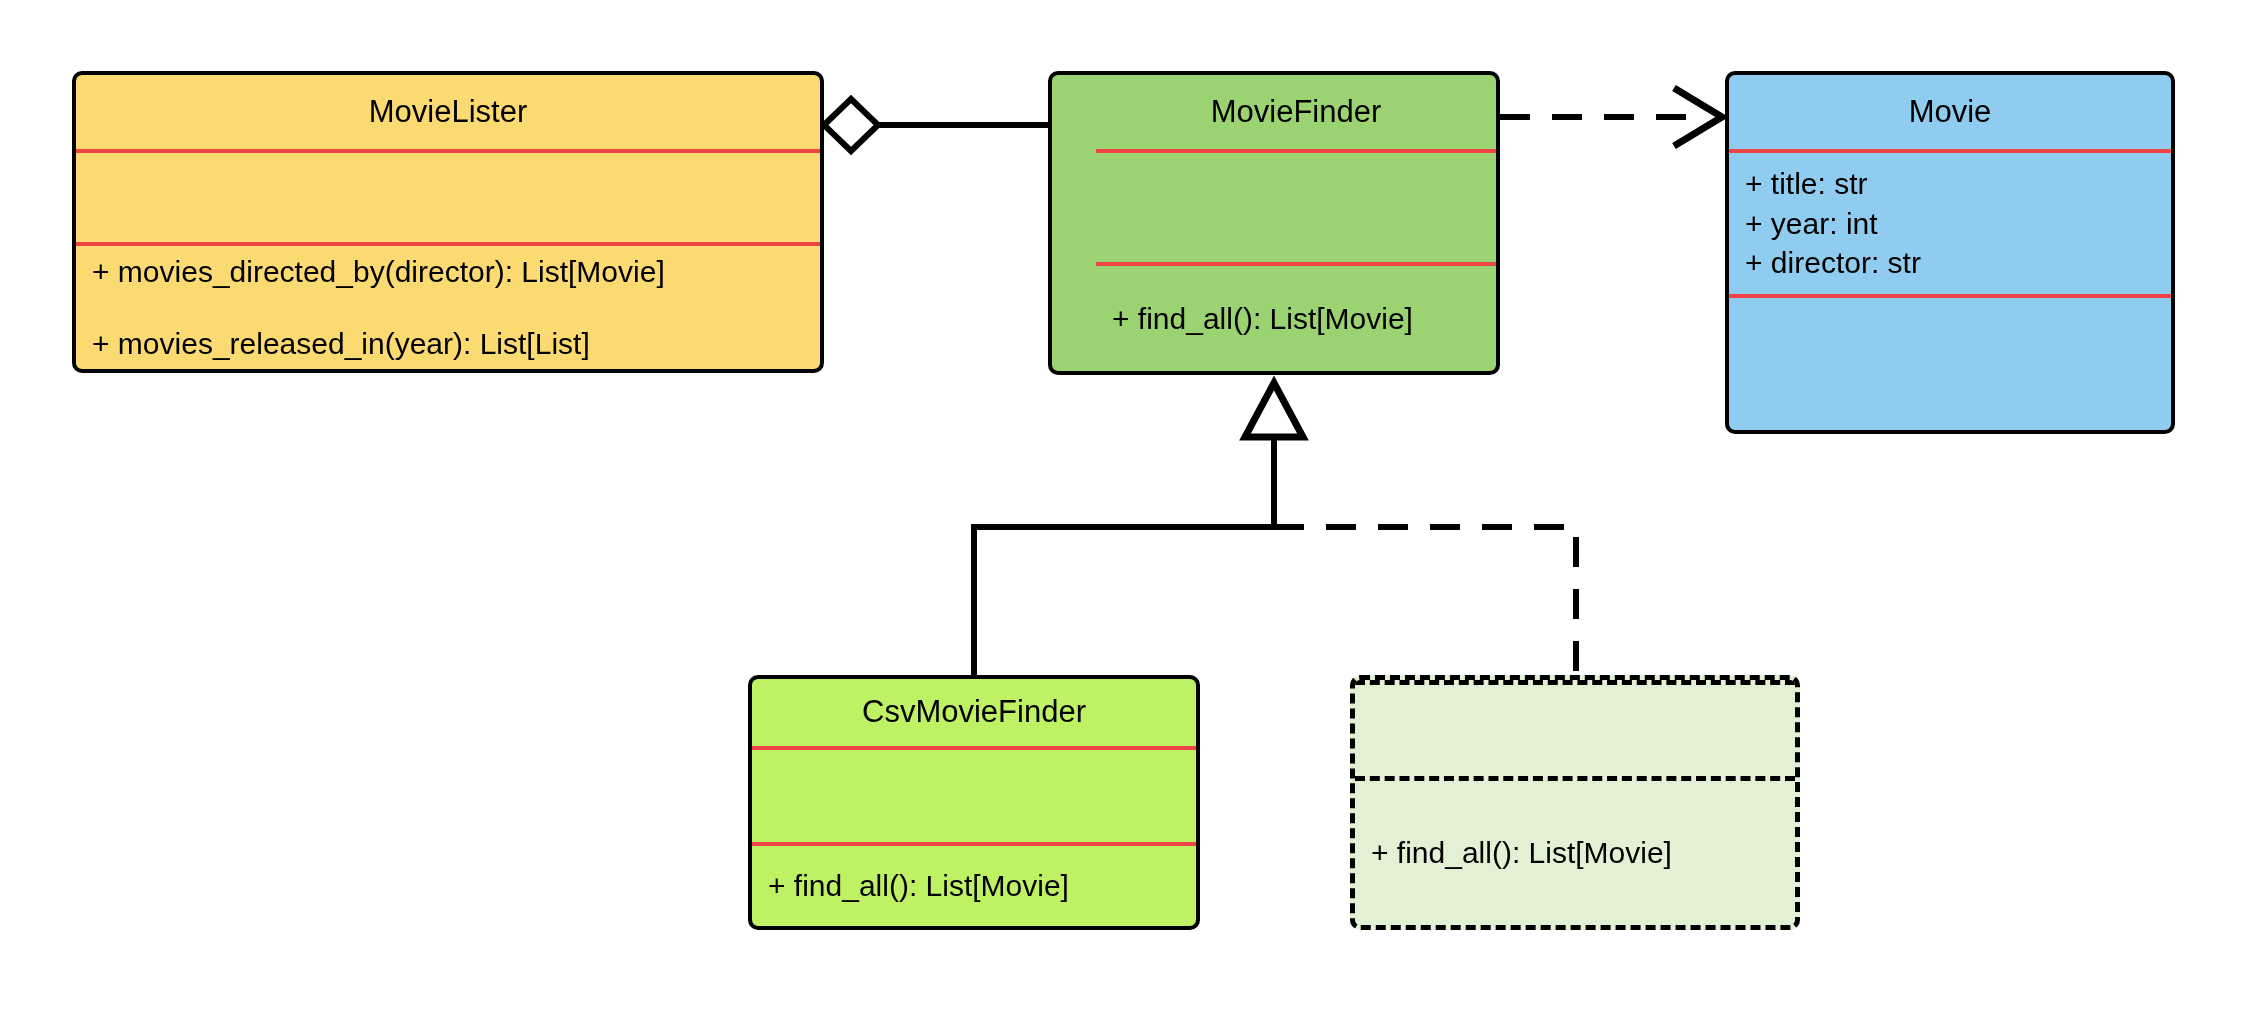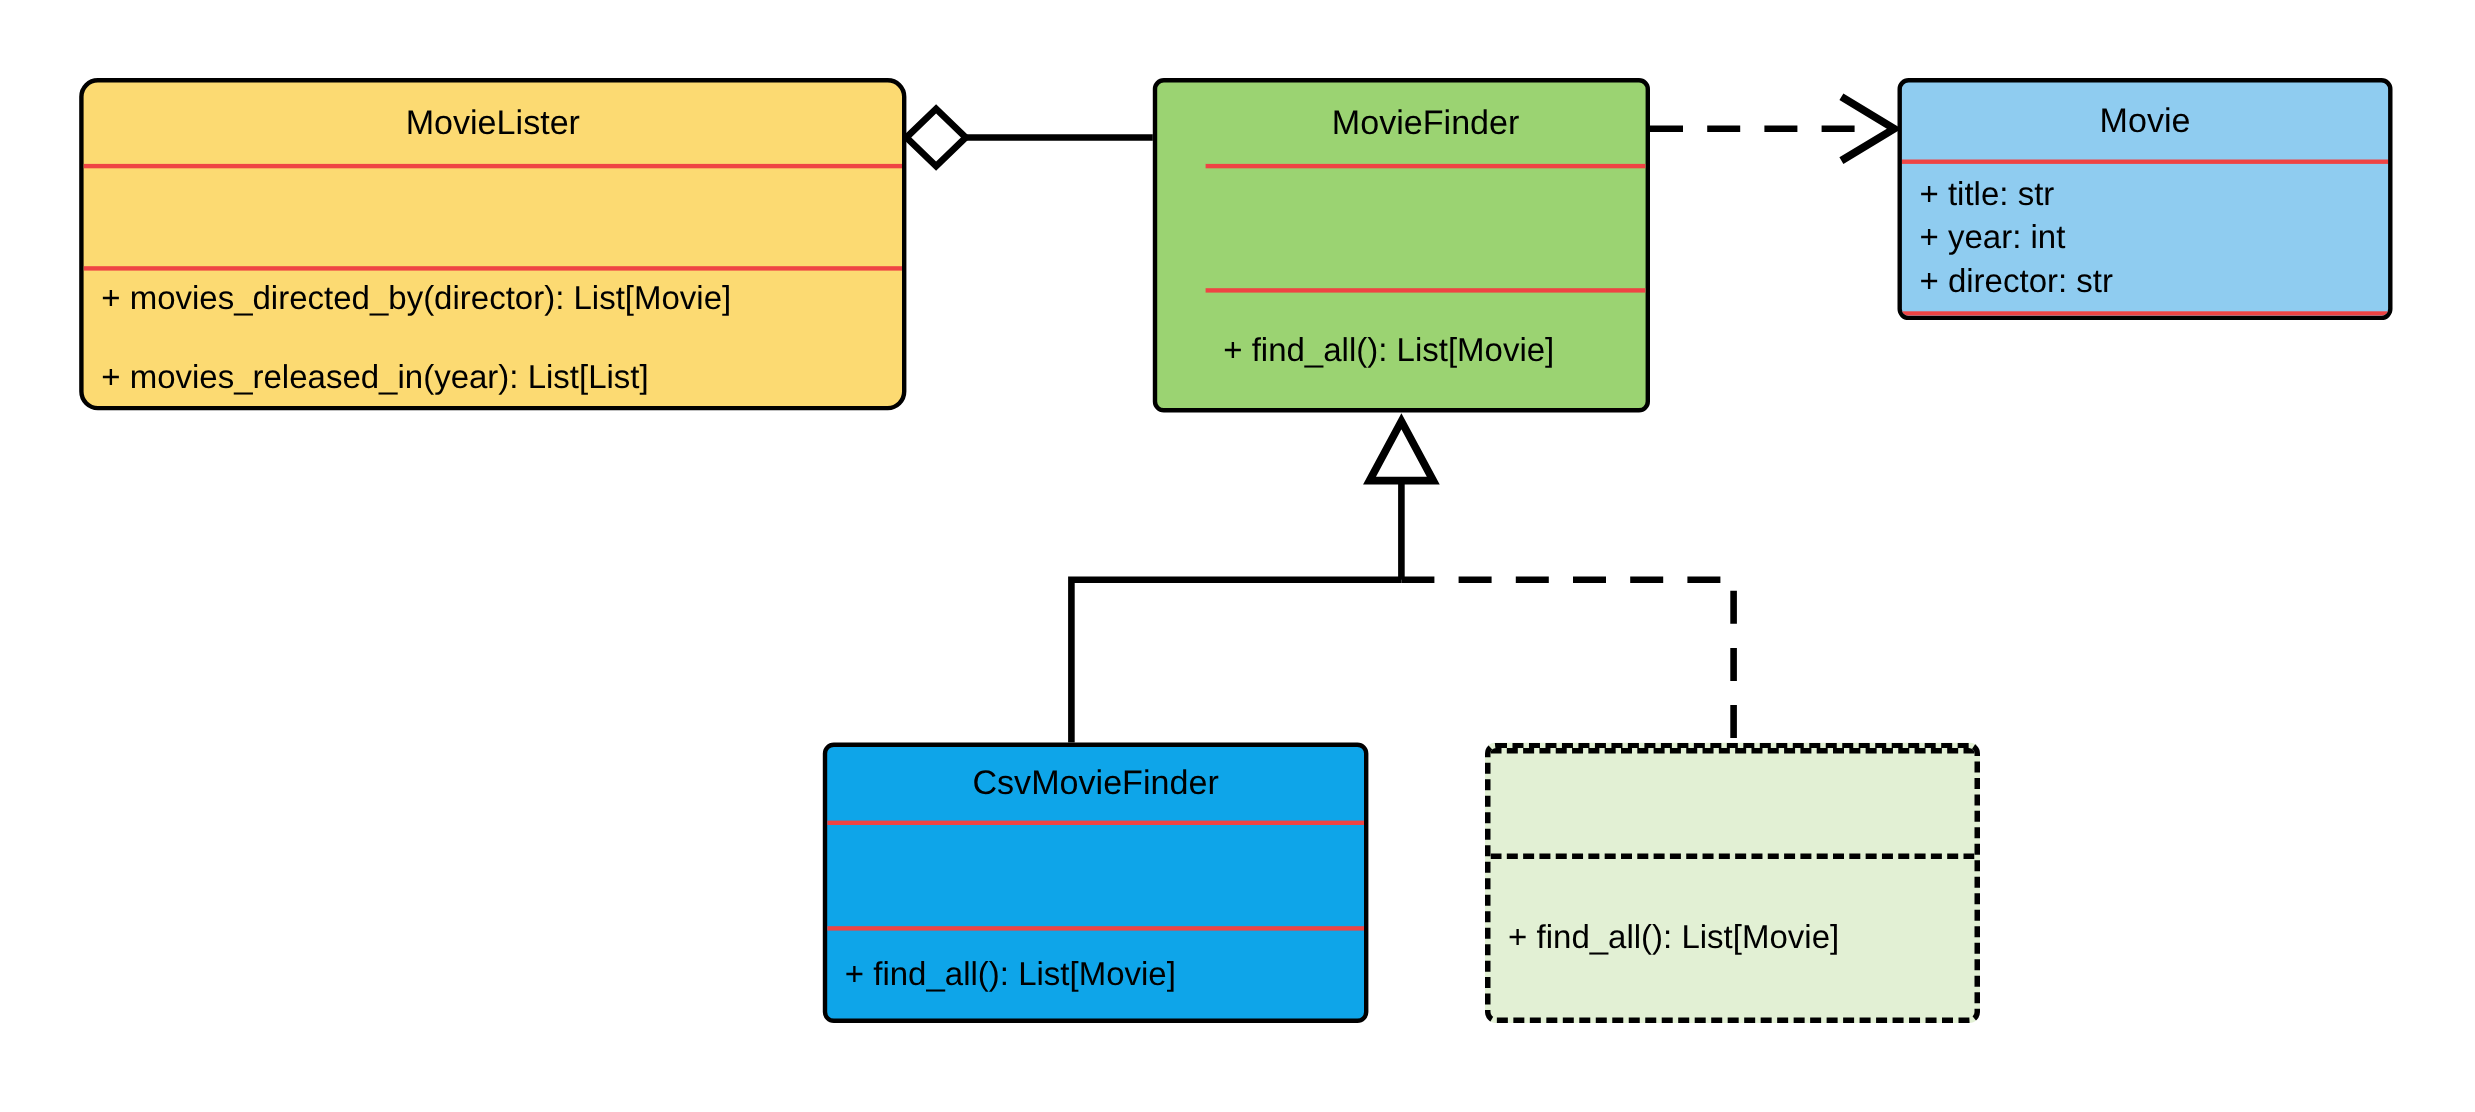--- a/index.html
+++ b/index.html
@@ -89,54 +89,54 @@
 
     
     <g>
       <polygon points="1274,383 1303,437 1245,437" fill="#ffffff" stroke="#000000" stroke-width="7" stroke-linejoin="miter"></polygon>
       <line x1="1274" y1="437" x2="1274" y2="527" stroke="#000000" stroke-width="6"></line>
       <polyline points="1274,527 974,527 974,675" fill="none" stroke="#000000" stroke-width="6" stroke-linejoin="miter"></polyline>
       <polyline points="1274,527 1576,527 1576,675" fill="none" stroke="#000000" stroke-width="6" stroke-dasharray="30 22" stroke-linejoin="miter"></polyline>
     </g>
   </svg>
 
-  <div class="uml-class" style="left:72px; top:71px; width:752px; height:302px; background:#fcda72;border-radius:17px;">
+  <div class="uml-class" style="left:72px; top:71px; width:752px; height:302px; background:#fcda72;">
     <div class="compartment name-compartment" style="height:74px;">
       <span class="class-title">MovieLister</span>
     </div>
     <div class="compartment divided" style="height:93px;"></div>
     <div class="compartment divided" style="flex:1;gap:32px;">
       <div class="member">+ movies_directed_by(director): List[Movie]</div>
       <div class="member">+ movies_released_in(year): List[List]</div>
     </div>
   </div>
 
   <div class="uml-class" style="left:1048px; top:71px; width:452px; height:304px; background:#9bd372;padding-left:44px;">
     <div class="compartment name-compartment" style="height:74px;">
       <span class="class-title">MovieFinder</span>
     </div>
     <div class="compartment divided" style="height:113px;"></div>
     <div class="compartment divided" style="flex:1;">
       <div class="member">+ find_all(): List[Movie]</div>
     </div>
   </div>
 
-  <div class="uml-class" style="left:1725px; top:71px; width:450px; height:220px; background:#8fccf0;justify-content:center;">
+  <div class="uml-class" style="left:1725px; top:71px; width:450px; height:363px; background:#8fccf0;justify-content:center;">
     <div class="compartment name-compartment" style="height:74px;">
       <span class="class-title">Movie</span>
     </div>
     <div class="compartment divided" style="height:145px;">
       <div class="member">+ title: str</div>
       <div class="member">+ year: int</div>
       <div class="member">+ director: str</div>
     </div>
     <div class="compartment divided" style="flex:1;"></div>
   </div>
 
-  <div class="uml-class" style="left:748px; top:675px; width:496px; height:255px; background:#0ea5e9;">
+  <div class="uml-class" style="left:748px; top:675px; width:452px; height:255px; background:#bef264;">
     <div class="compartment name-compartment" style="height:67px;">
       <span class="class-title">CsvMovieFinder</span>
     </div>
     <div class="compartment divided" style="height:96px;"></div>
     <div class="compartment divided" style="flex:1;">
       <div class="member">+ find_all(): List[Movie]</div>
     </div>
   </div>
 
   <div class="uml-class dashed" style="left:1350px; top:675px; width:450px; height:255px; background:#e2f0d4;">

